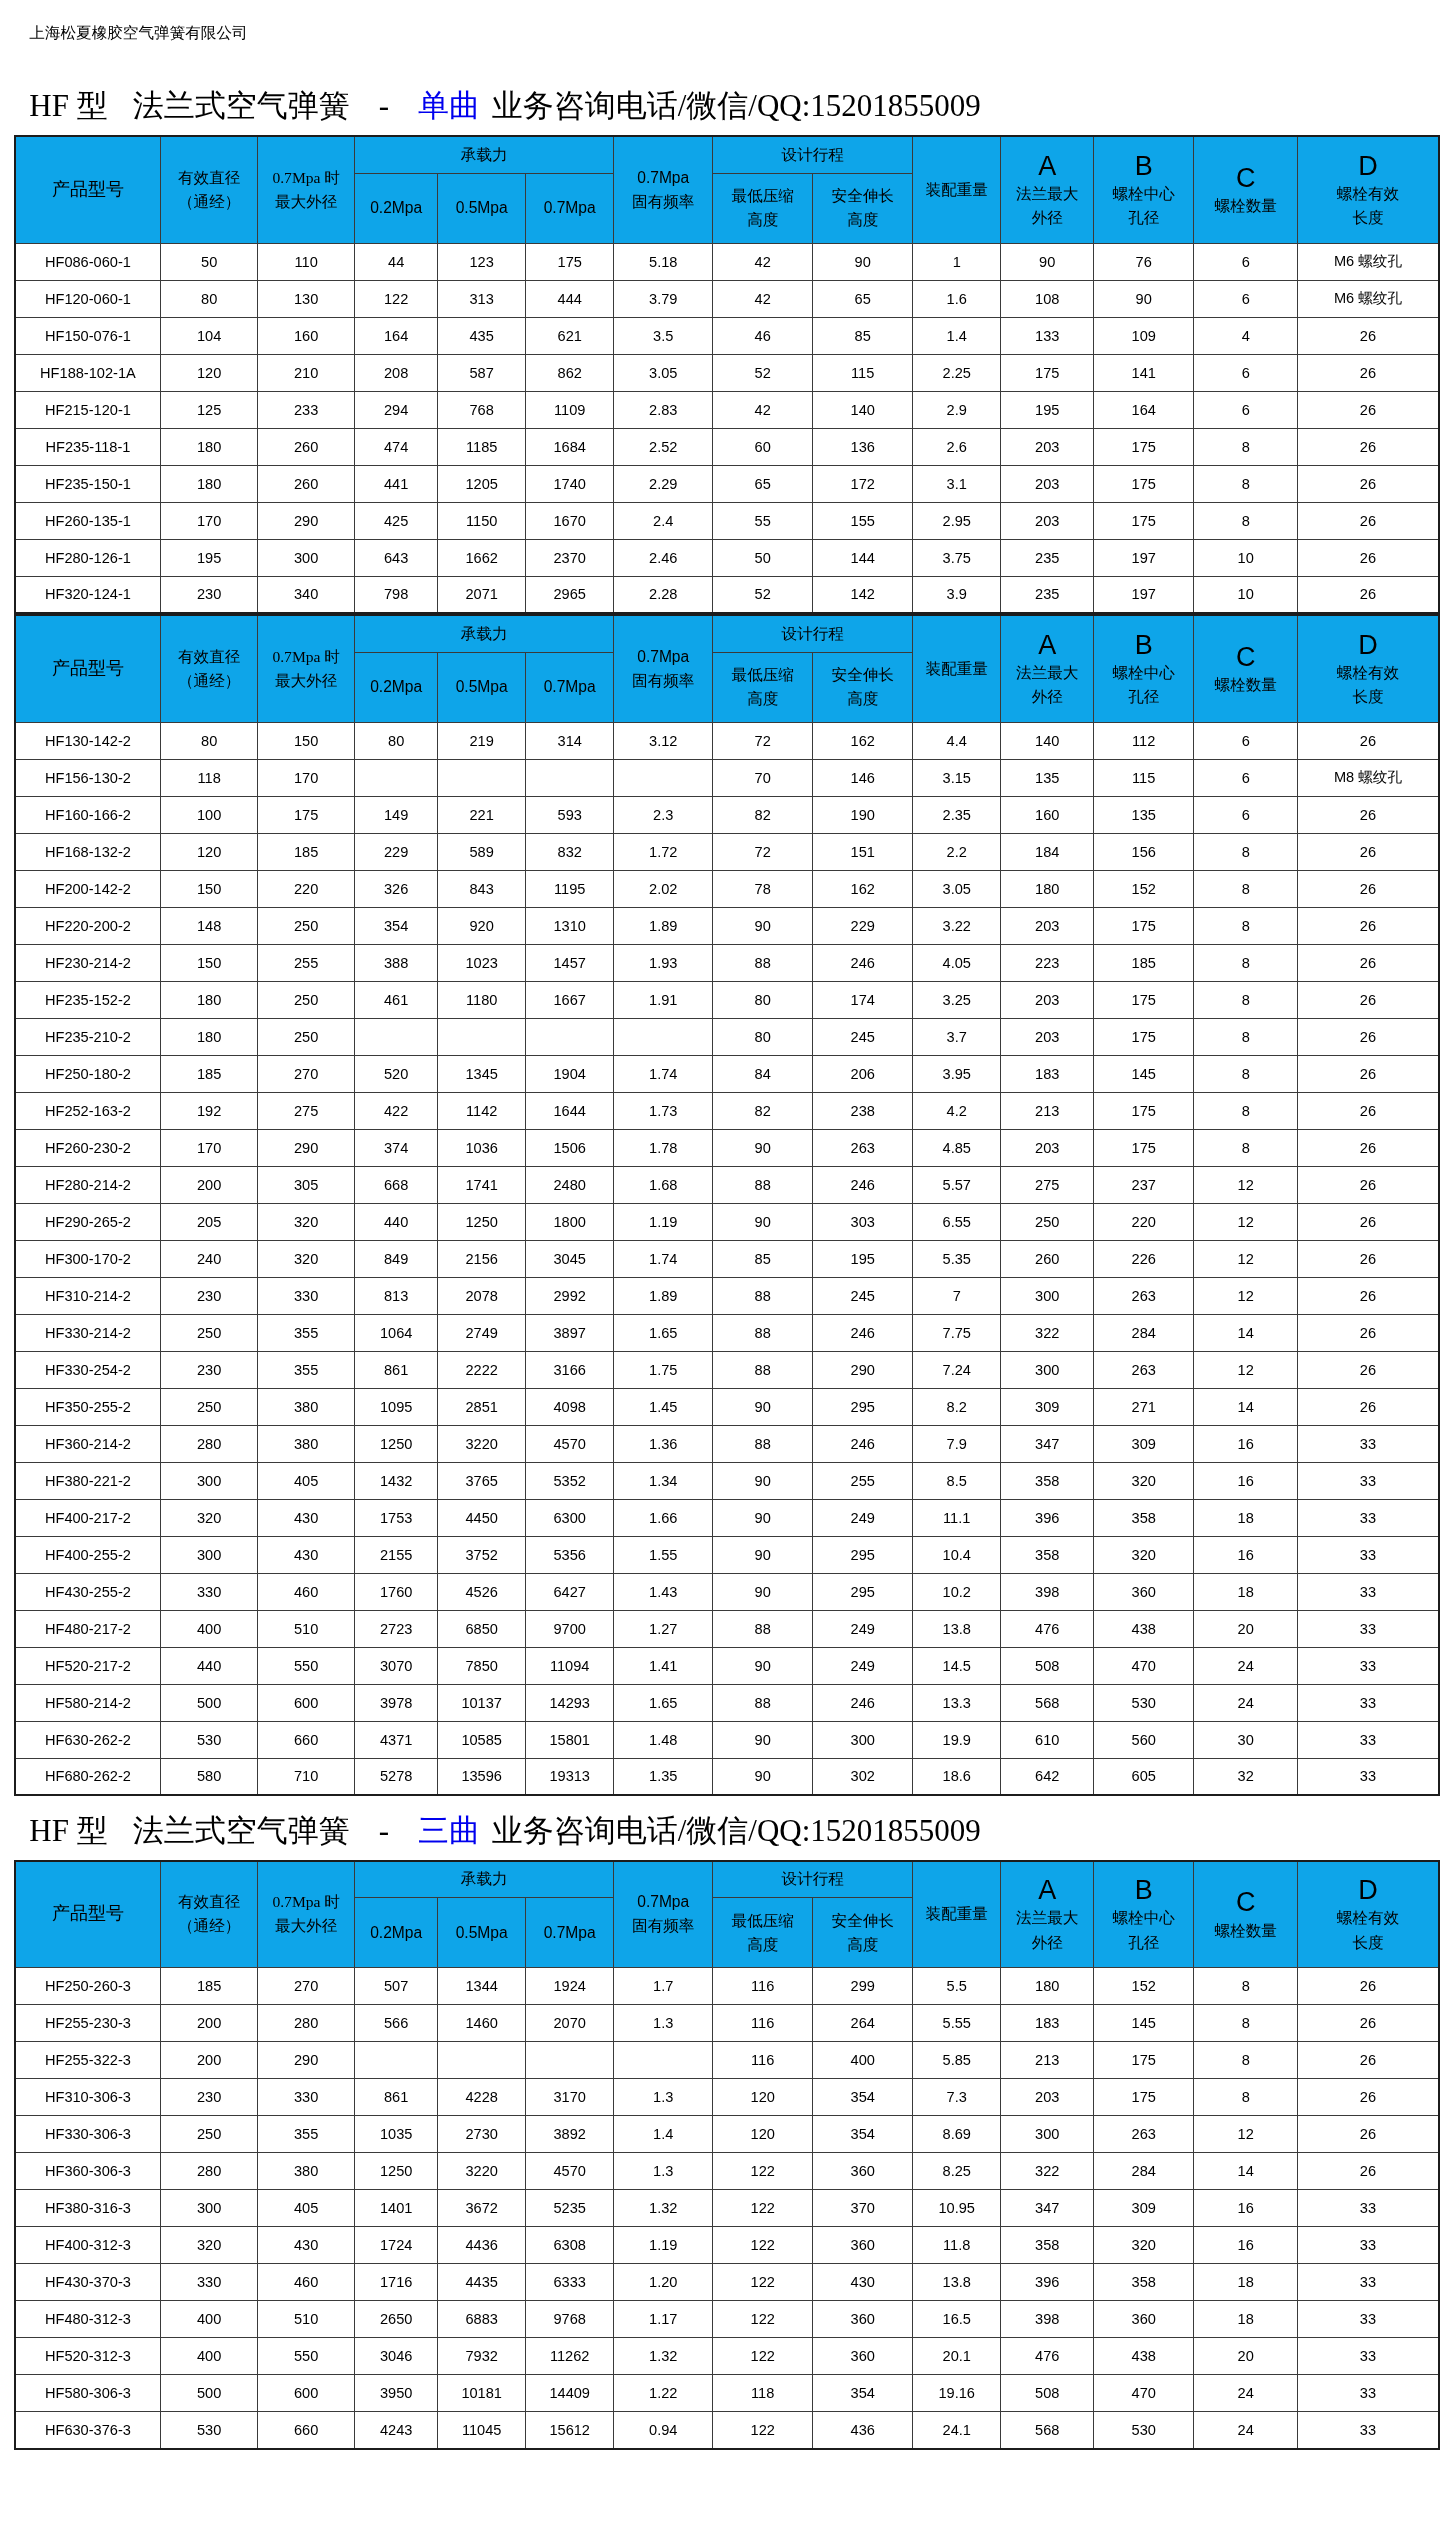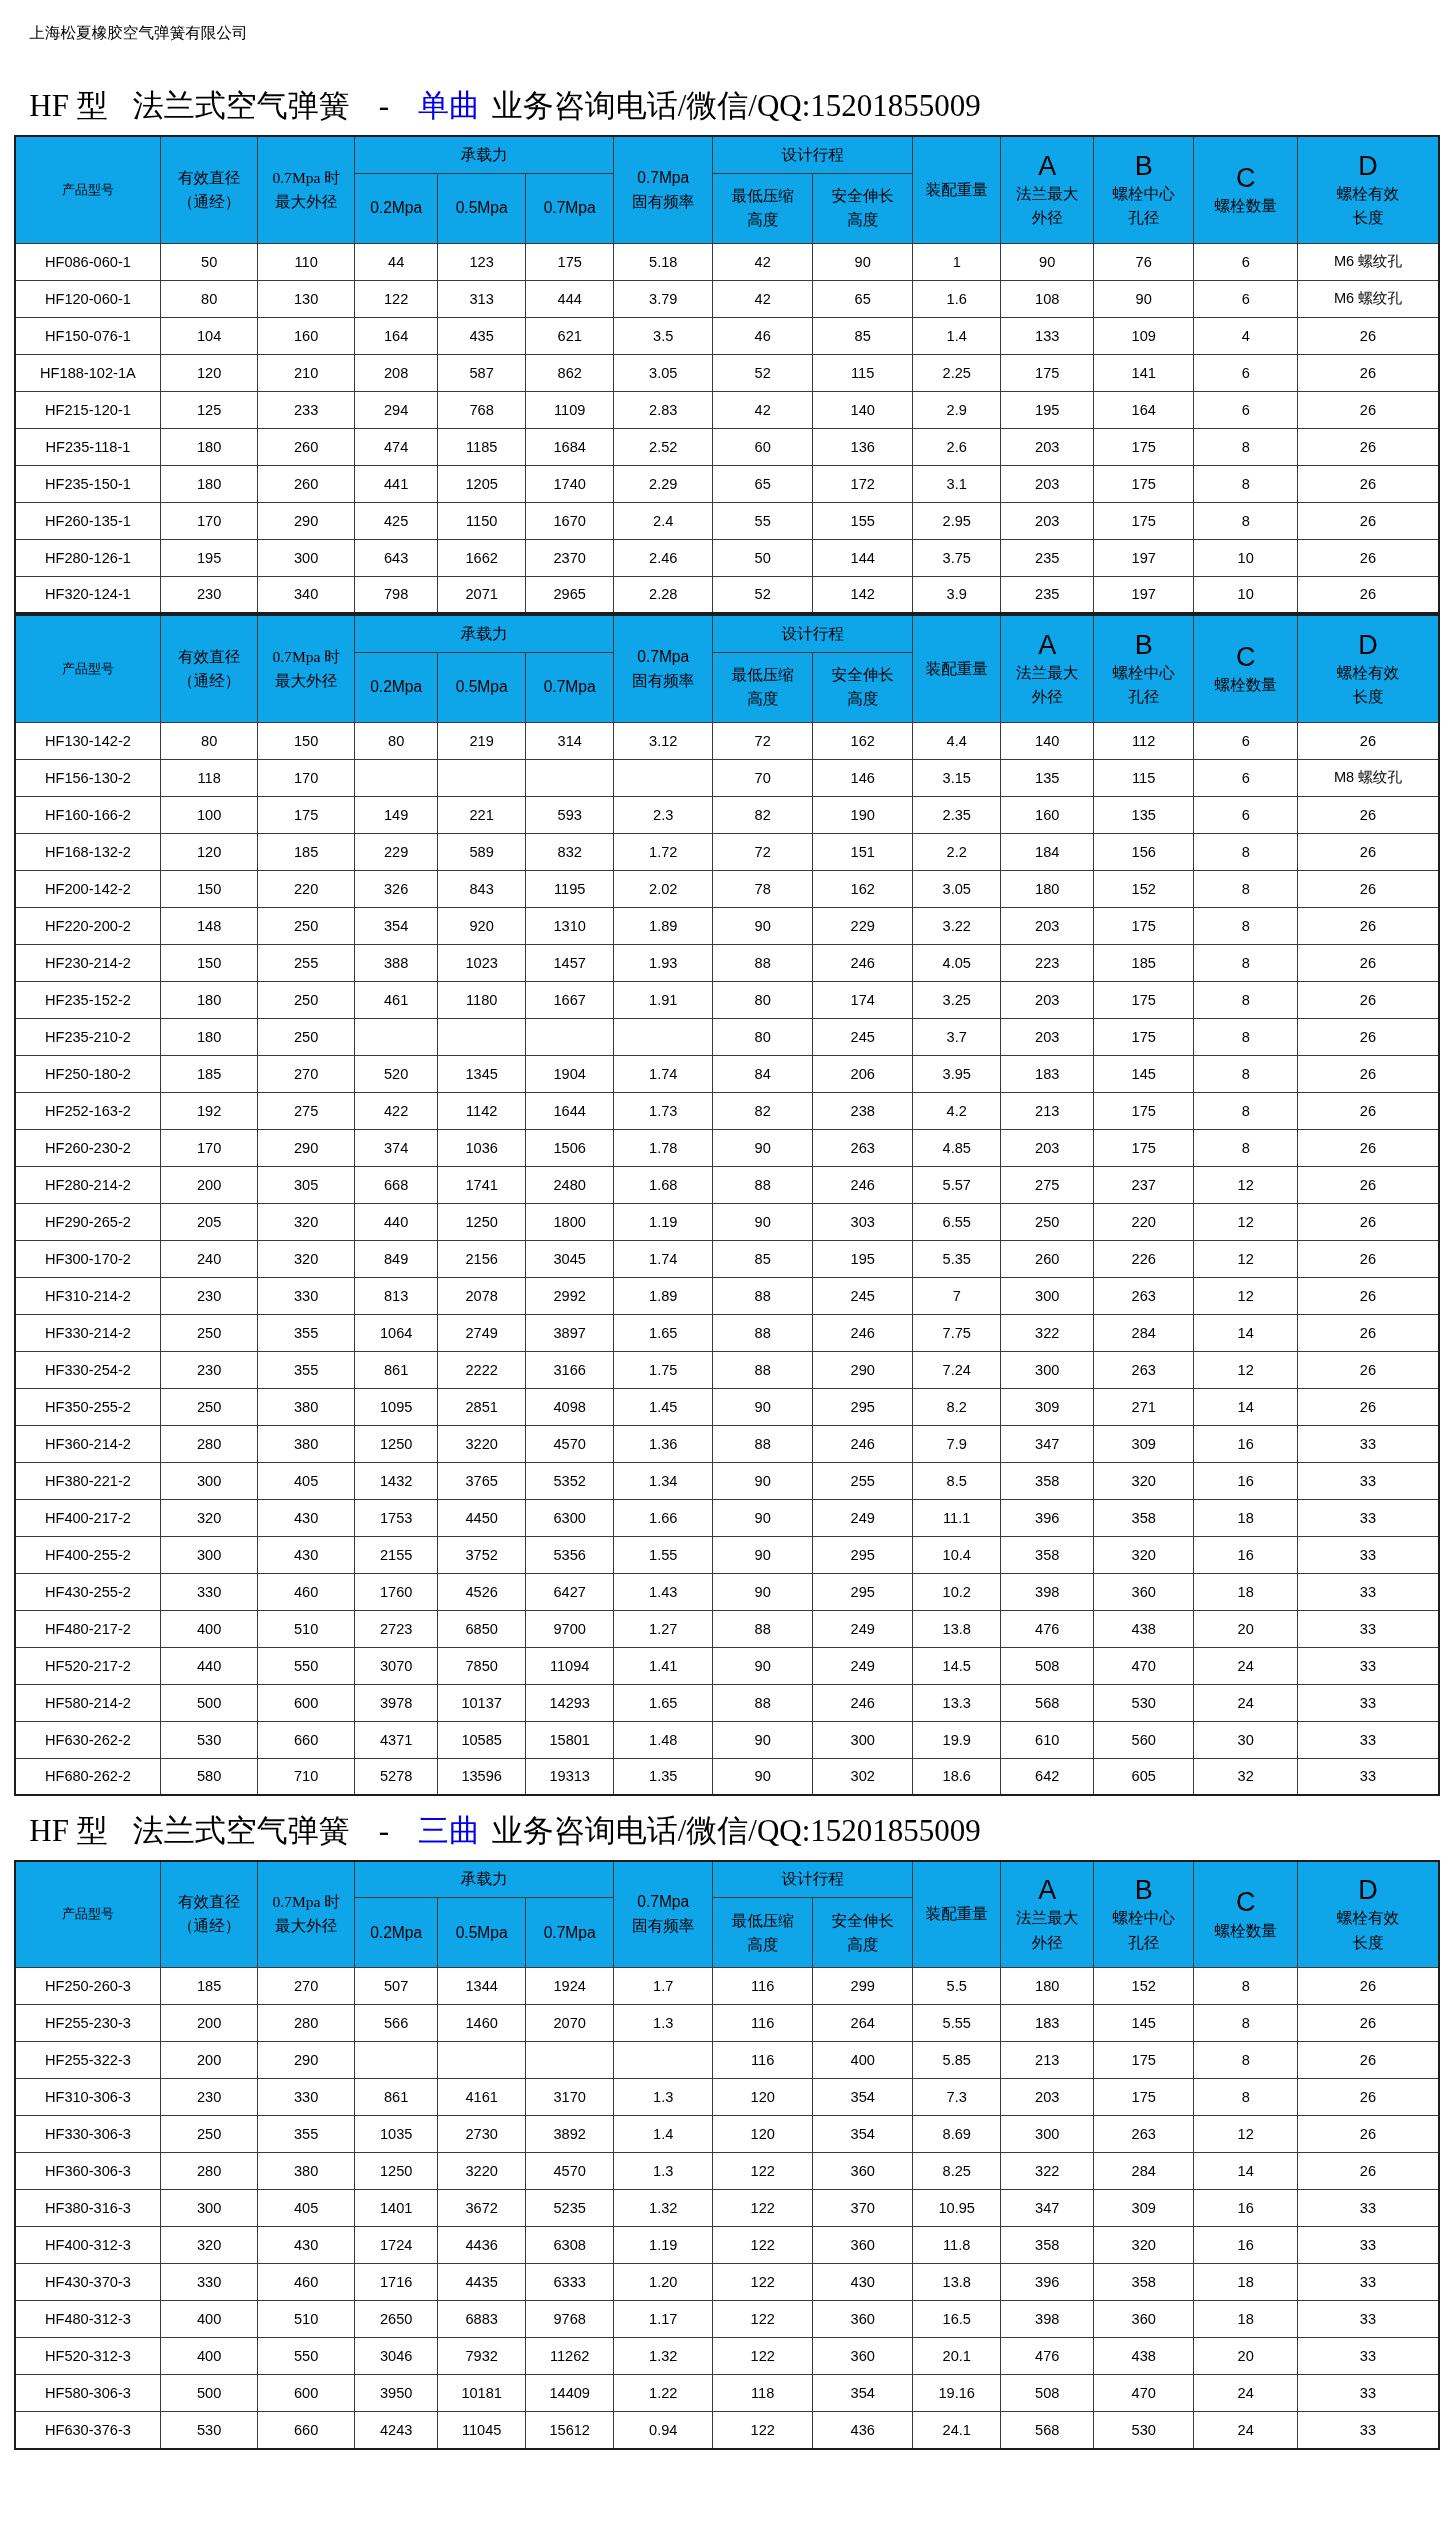--- a/index.html
+++ b/index.html
@@ -32,21 +32,21 @@
     border: 1px solid #3a3a3a; text-align: center; vertical-align: middle;
     overflow: hidden; padding: 0 2px;
   }
   .spec-table thead th { font-weight: 400; background: #0ea5e9; }
   .spec-table thead tr.h-top > th { height: 37px; }
   .spec-table thead tr.h-sub > th { height: 70px; }
   .zh {
     font-family: "Liberation Serif", "DejaVu Serif", serif;
     font-size: 15.6px; line-height: 1.55; color: #000;
   }
-  .big-zh { font-size: 13px; }
+  .big-zh { font-size: 18px; }
   .mpa { font-family: "Liberation Sans", "DejaVu Sans", sans-serif; font-size: 15.6px; line-height: 1.55; }
   .letter { font-family: "Liberation Sans", "DejaVu Sans", sans-serif; font-size: 27px; line-height: 1.2; }
   .spec-table tbody td { height: 37px; font-size: 14.6px; color: #000; background: #fff; }
 </style>
 </head>
 <body>
 
 <div class="page">
   <div class="company">上海松夏橡胶空气弹簧有限公司</div>
   <div id="sections">
@@ -985,21 +985,21 @@
               <td>213</td>
               <td>175</td>
               <td>8</td>
               <td>26</td>
             </tr>
             <tr>
               <td>HF310-306-3</td>
               <td>230</td>
               <td>330</td>
               <td>861</td>
-              <td>4161</td>
+              <td>4228</td>
               <td>3170</td>
               <td>1.3</td>
               <td>120</td>
               <td>354</td>
               <td>7.3</td>
               <td>203</td>
               <td>175</td>
               <td>8</td>
               <td>26</td>
             </tr>

